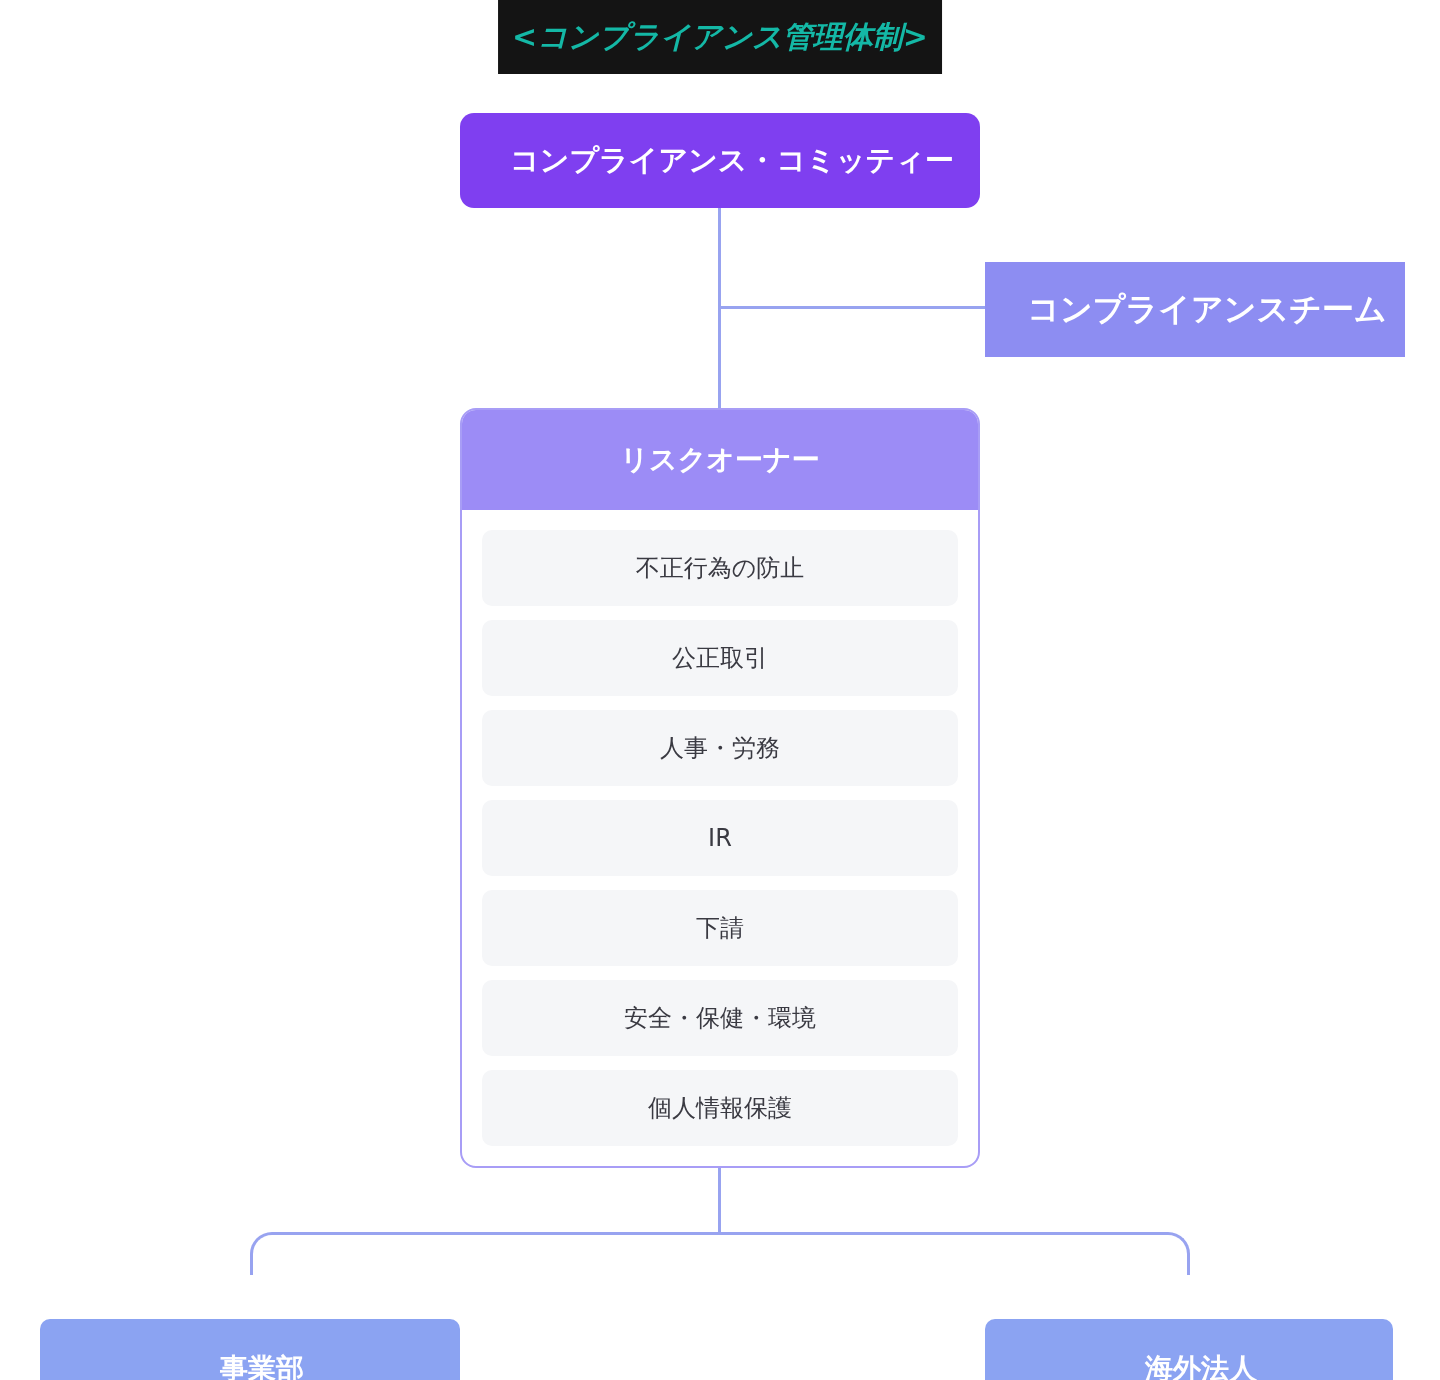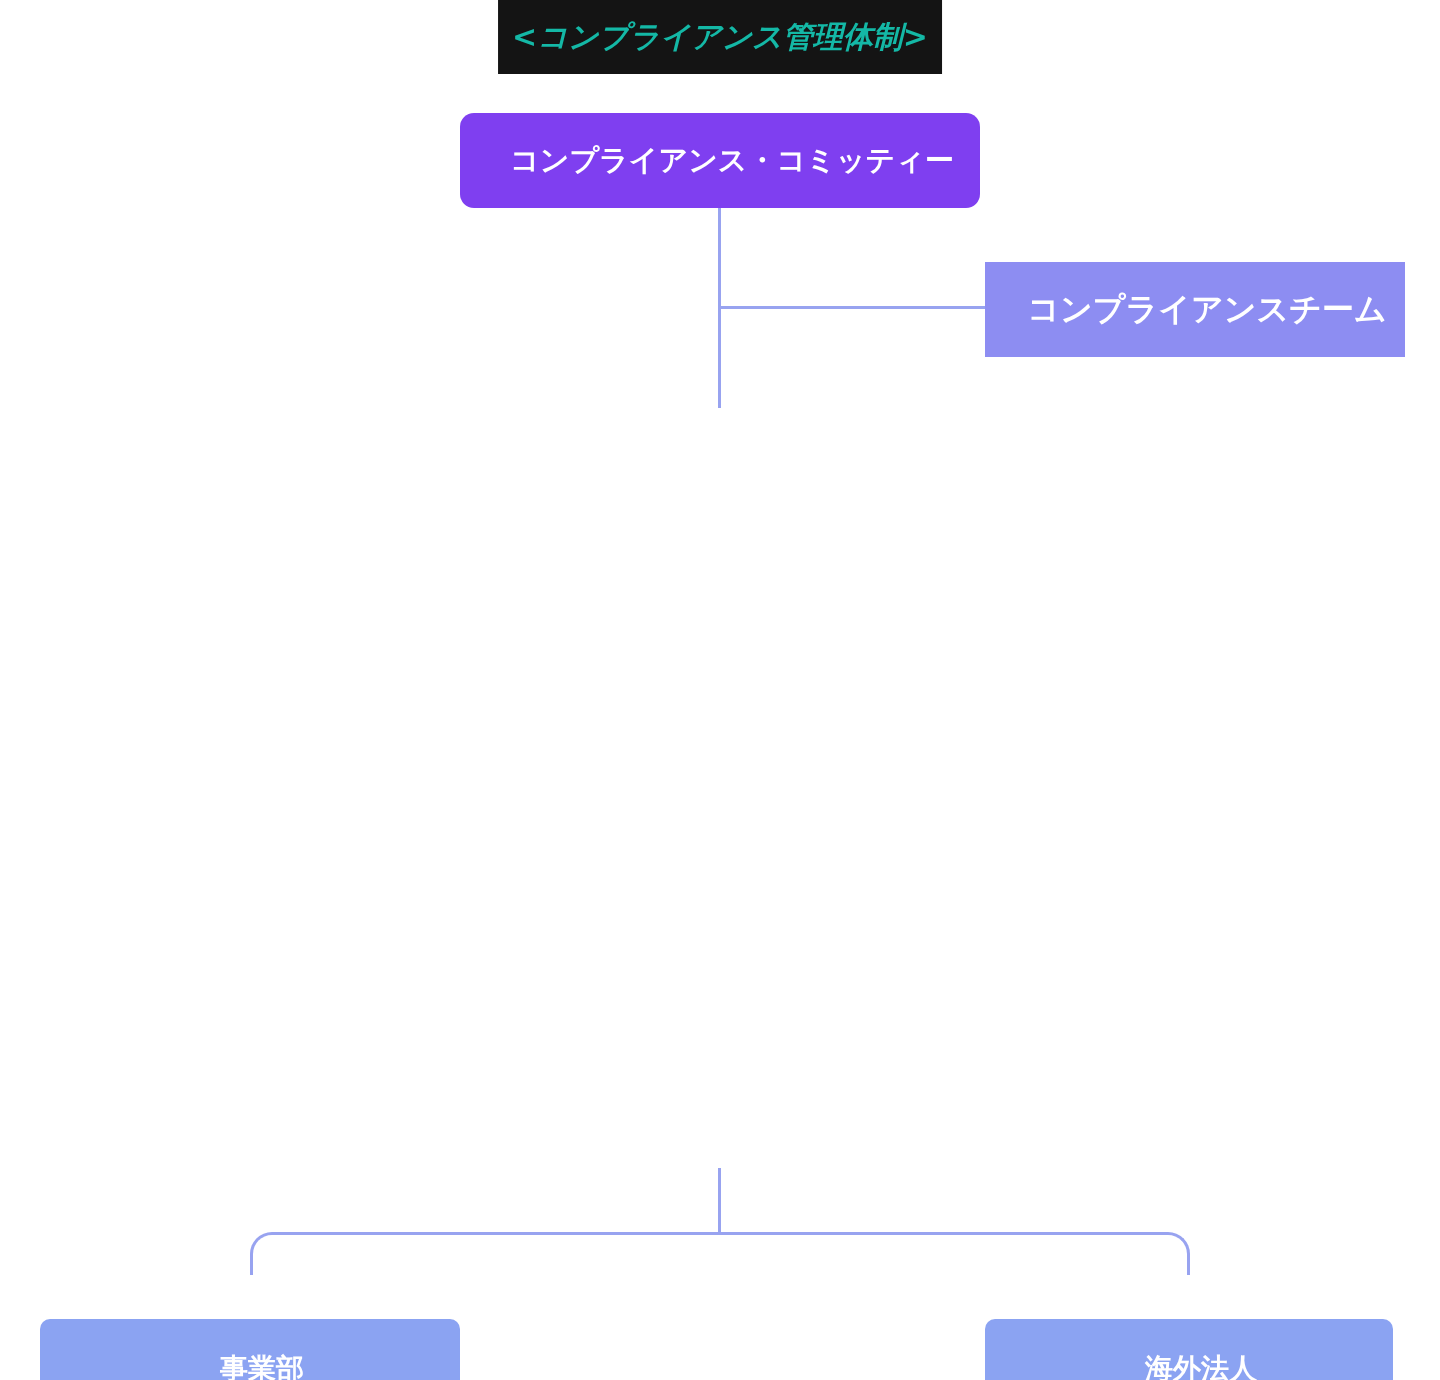--- a/index.html
+++ b/index.html
@@ -133,20 +133,32 @@
   <div class="line stub-right"></div>
 
   <div class="node committee">
     <span>コンプライアンス・コミッティー</span>
   </div>
 
   <div class="node team">
     <span>コンプライアンスチーム</span>
   </div>
 
+  <div class="risk-owner">
+    <div class="risk-header">リスクオーナー</div>
+    <div class="risk-items">
+      <div class="risk-item">不正行為の防止</div>
+      <div class="risk-item">公正取引</div>
+      <div class="risk-item">人事・労務</div>
+      <div class="risk-item">IR</div>
+      <div class="risk-item">下請</div>
+      <div class="risk-item">安全・保健・環境</div>
+      <div class="risk-item">個人情報保護</div>
+    </div>
+  </div>
 
   <div class="node bottom-box biz">
     <span>事業部</span>
   </div>
 
   <div class="node bottom-box overseas">
     <span>海外法人</span>
   </div>
 
 </div>

